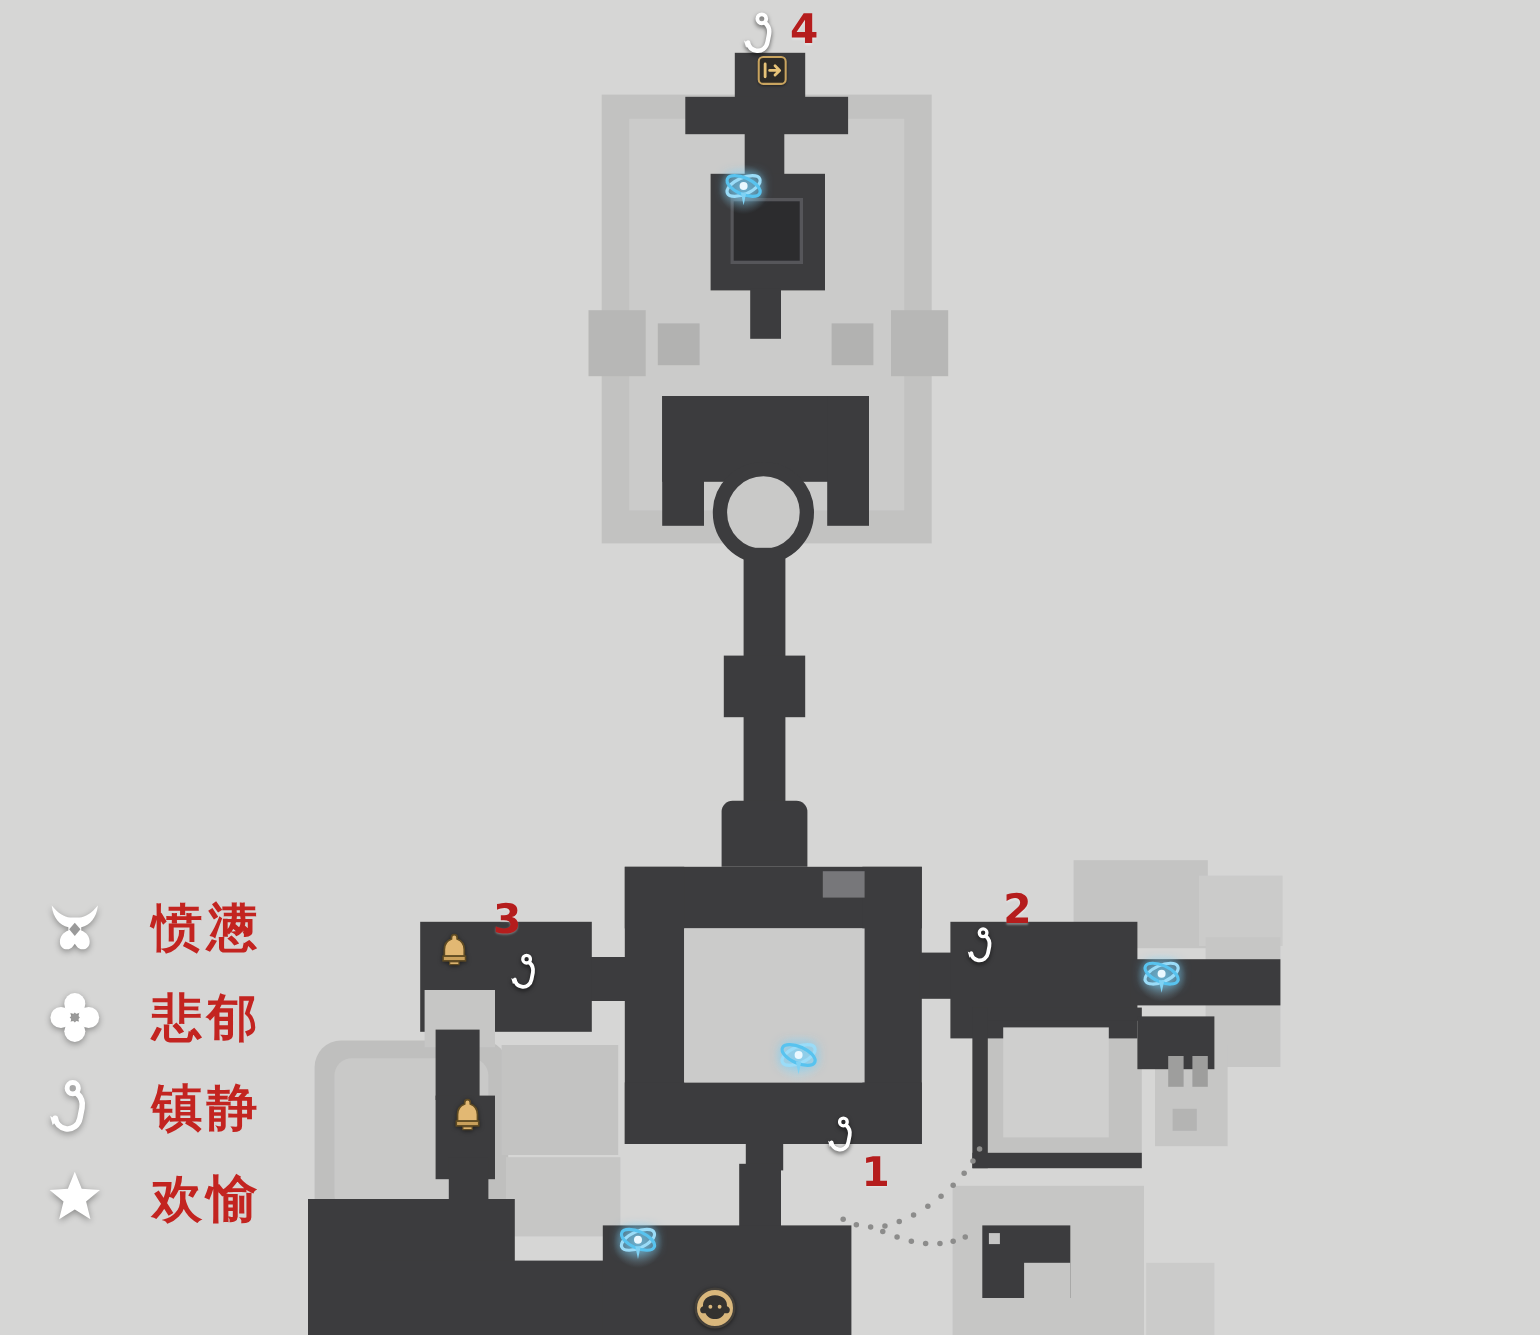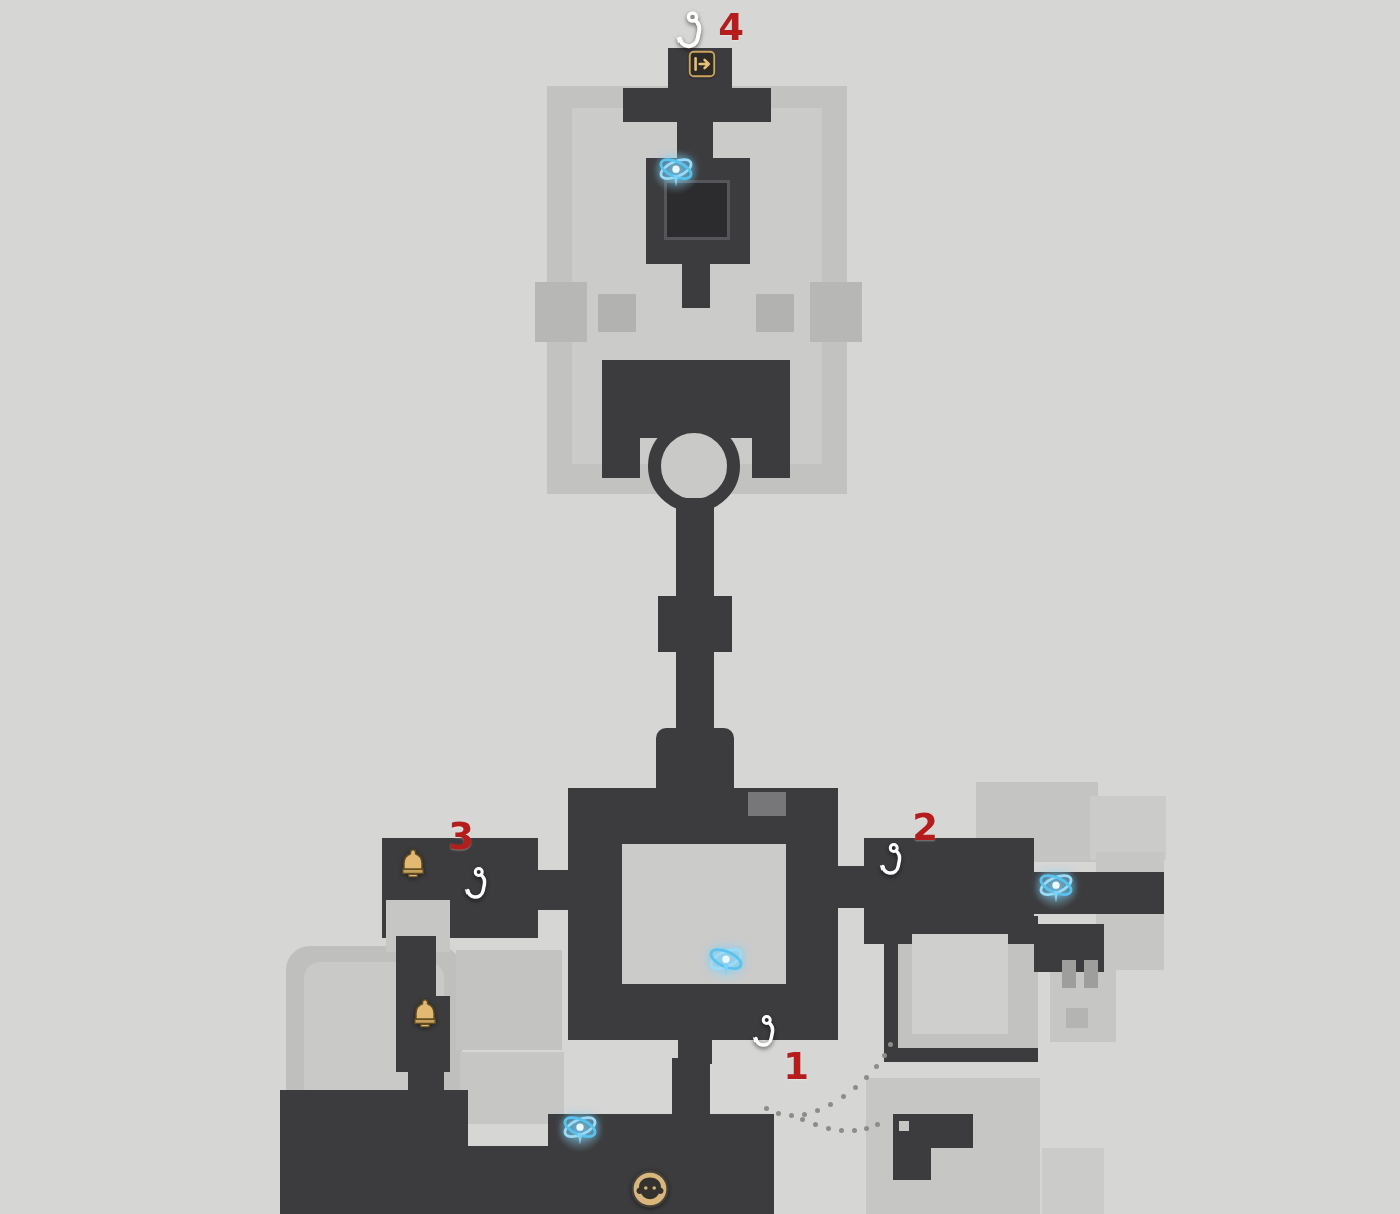--- a/index.html
+++ b/index.html
@@ -232,14 +232,40 @@
         <use href="#sym-treasure"></use>
       </svg>
     </div>
 
   <div class="marker enemy-marker" style="left:650px;top:1189px">
       <svg>
         <use href="#sym-enemy"></use>
       </svg>
     </div>
 
+  <div class="legend">
+    <div class="legend-row">
+      <svg>
+          <use href="#sym-wrath"></use>
+        </svg>
+      <span class="legend-label">愤懑</span>
+    </div>
+    <div class="legend-row">
+      <svg>
+          <use href="#sym-clover"></use>
+        </svg>
+      <span class="legend-label">悲郁</span>
+    </div>
+    <div class="legend-row">
+      <svg>
+          <use href="#sym-hook"></use>
+        </svg>
+      <span class="legend-label">镇静</span>
+    </div>
+    <div class="legend-row">
+      <svg>
+          <use href="#sym-star"></use>
+        </svg>
+      <span class="legend-label">欢愉</span>
+    </div>
+  </div>
 
 </div>
 
 </body></html>

